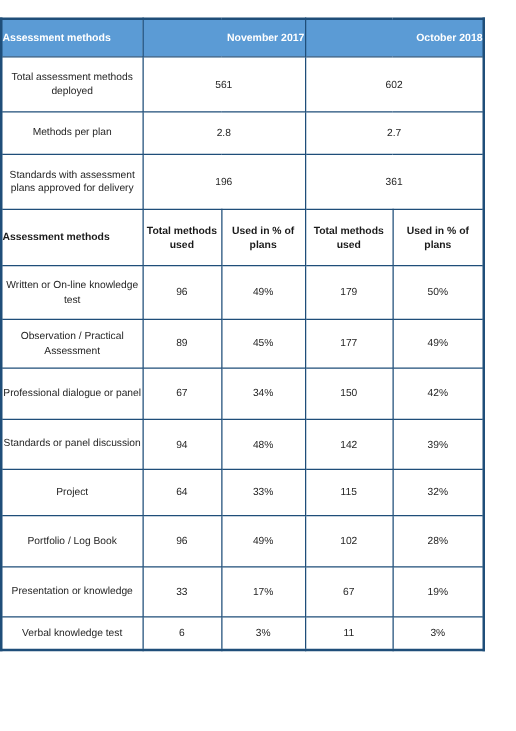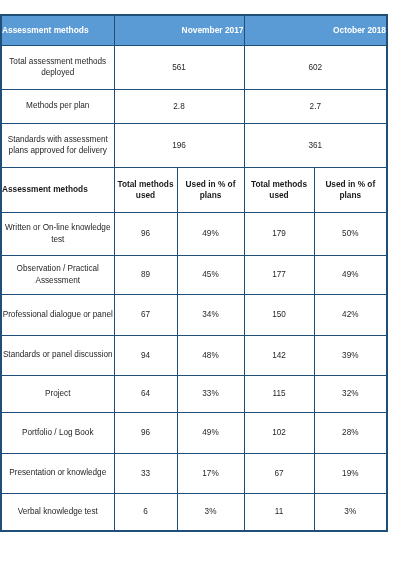--- a/index.html
+++ b/index.html
@@ -197,21 +197,21 @@
 
       <tr class="data-row" style="height:40px">
         <td class="cell-label">Presentation or knowledge</td>
         <td class="cell-num">33</td>
         <td class="cell-num">17%</td>
         <td class="cell-num">67</td>
         <td class="cell-num">19%</td>
       </tr>
 
 
-      <tr class="data-row" style="height:38px">
+      <tr class="data-row" style="height:27px">
         <td class="cell-label">Verbal knowledge test</td>
         <td class="cell-num">6</td>
         <td class="cell-num">3%</td>
         <td class="cell-num">11</td>
         <td class="cell-num">3%</td>
       </tr>
 
     </tbody>
   </table>
 </div>

